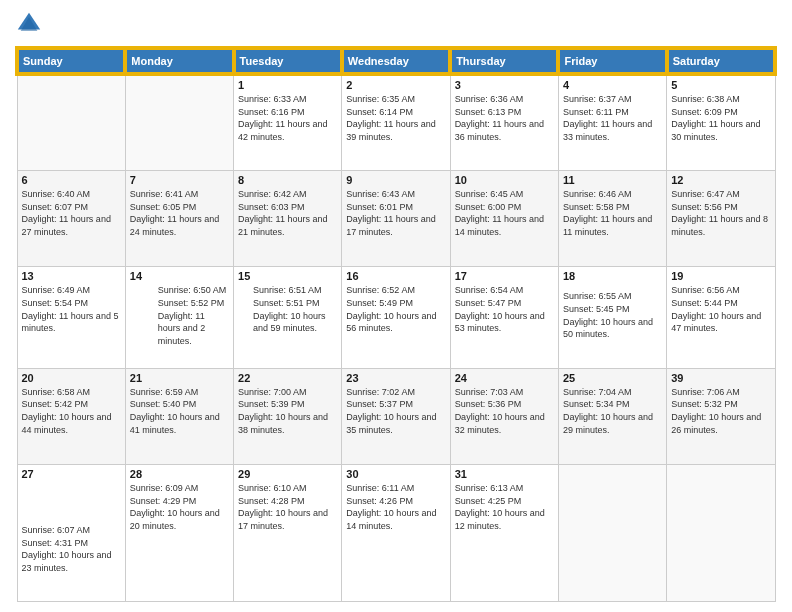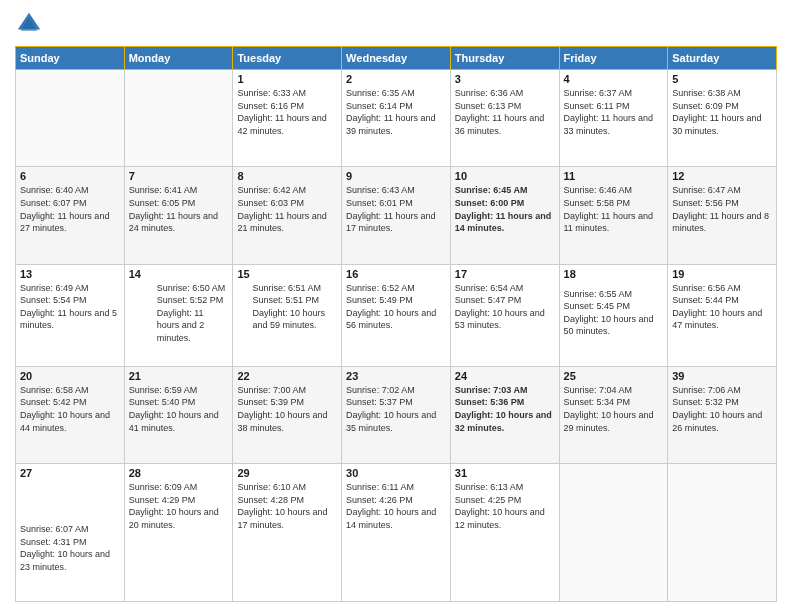--- a/index.html
+++ b/index.html
@@ -60,21 +60,21 @@
       width: 100%;
       table-layout: fixed;
     }
     .calendar th {
       background-color: #3579b8;
       color: #fff;
       font-size: 11px;
       font-weight: bold;
       padding: 5px 4px;
       text-align: left;
-      border: 1px solid #eab308;
+      border: 4px solid #eab308;
     }
     .calendar td {
       border: 1px solid #ccc;
       vertical-align: top;
       padding: 3px 4px;
       font-size: 9.5px;
       color: #333;
       height: 80px;
     }
     .calendar td.empty {
@@ -190,21 +190,21 @@
 Daylight: 11 hours and 21 minutes.</div>
           </td>
           <td>
             <span class="day-num">9</span>
             <div class="day-info" style="white-space: pre-line;">Sunrise: 6:43 AM
 Sunset: 6:01 PM
 Daylight: 11 hours and 17 minutes.</div>
           </td>
           <td>
             <span class="day-num">10</span>
-            <div class="day-info" style="white-space: pre-line; font-weight: bold;">Sunrise: 6:45 AM
+            <div class="day-info" style="white-space: pre-line;">Sunrise: 6:45 AM
 Sunset: 6:00 PM
 Daylight: 11 hours and 14 minutes.</div>
           </td>
           <td>
             <span class="day-num">11</span>
             <div class="day-info" style="white-space: pre-line;">Sunrise: 6:46 AM
 Sunset: 5:58 PM
 Daylight: 11 hours and 11 minutes.</div>
           </td>
           <td>
@@ -278,21 +278,21 @@
 Daylight: 10 hours and 38 minutes.</div>
           </td>
           <td>
             <span class="day-num">23</span>
             <div class="day-info" style="white-space: pre-line;">Sunrise: 7:02 AM
 Sunset: 5:37 PM
 Daylight: 10 hours and 35 minutes.</div>
           </td>
           <td>
             <span class="day-num">24</span>
-            <div class="day-info" style="white-space: pre-line; font-weight: bold;">Sunrise: 7:03 AM
+            <div class="day-info" style="white-space: pre-line;">Sunrise: 7:03 AM
 Sunset: 5:36 PM
 Daylight: 10 hours and 32 minutes.</div>
           </td>
           <td>
             <span class="day-num">25</span>
             <div class="day-info" style="white-space: pre-line;">Sunrise: 7:04 AM
 Sunset: 5:34 PM
 Daylight: 10 hours and 29 minutes.</div>
           </td>
           <td>

